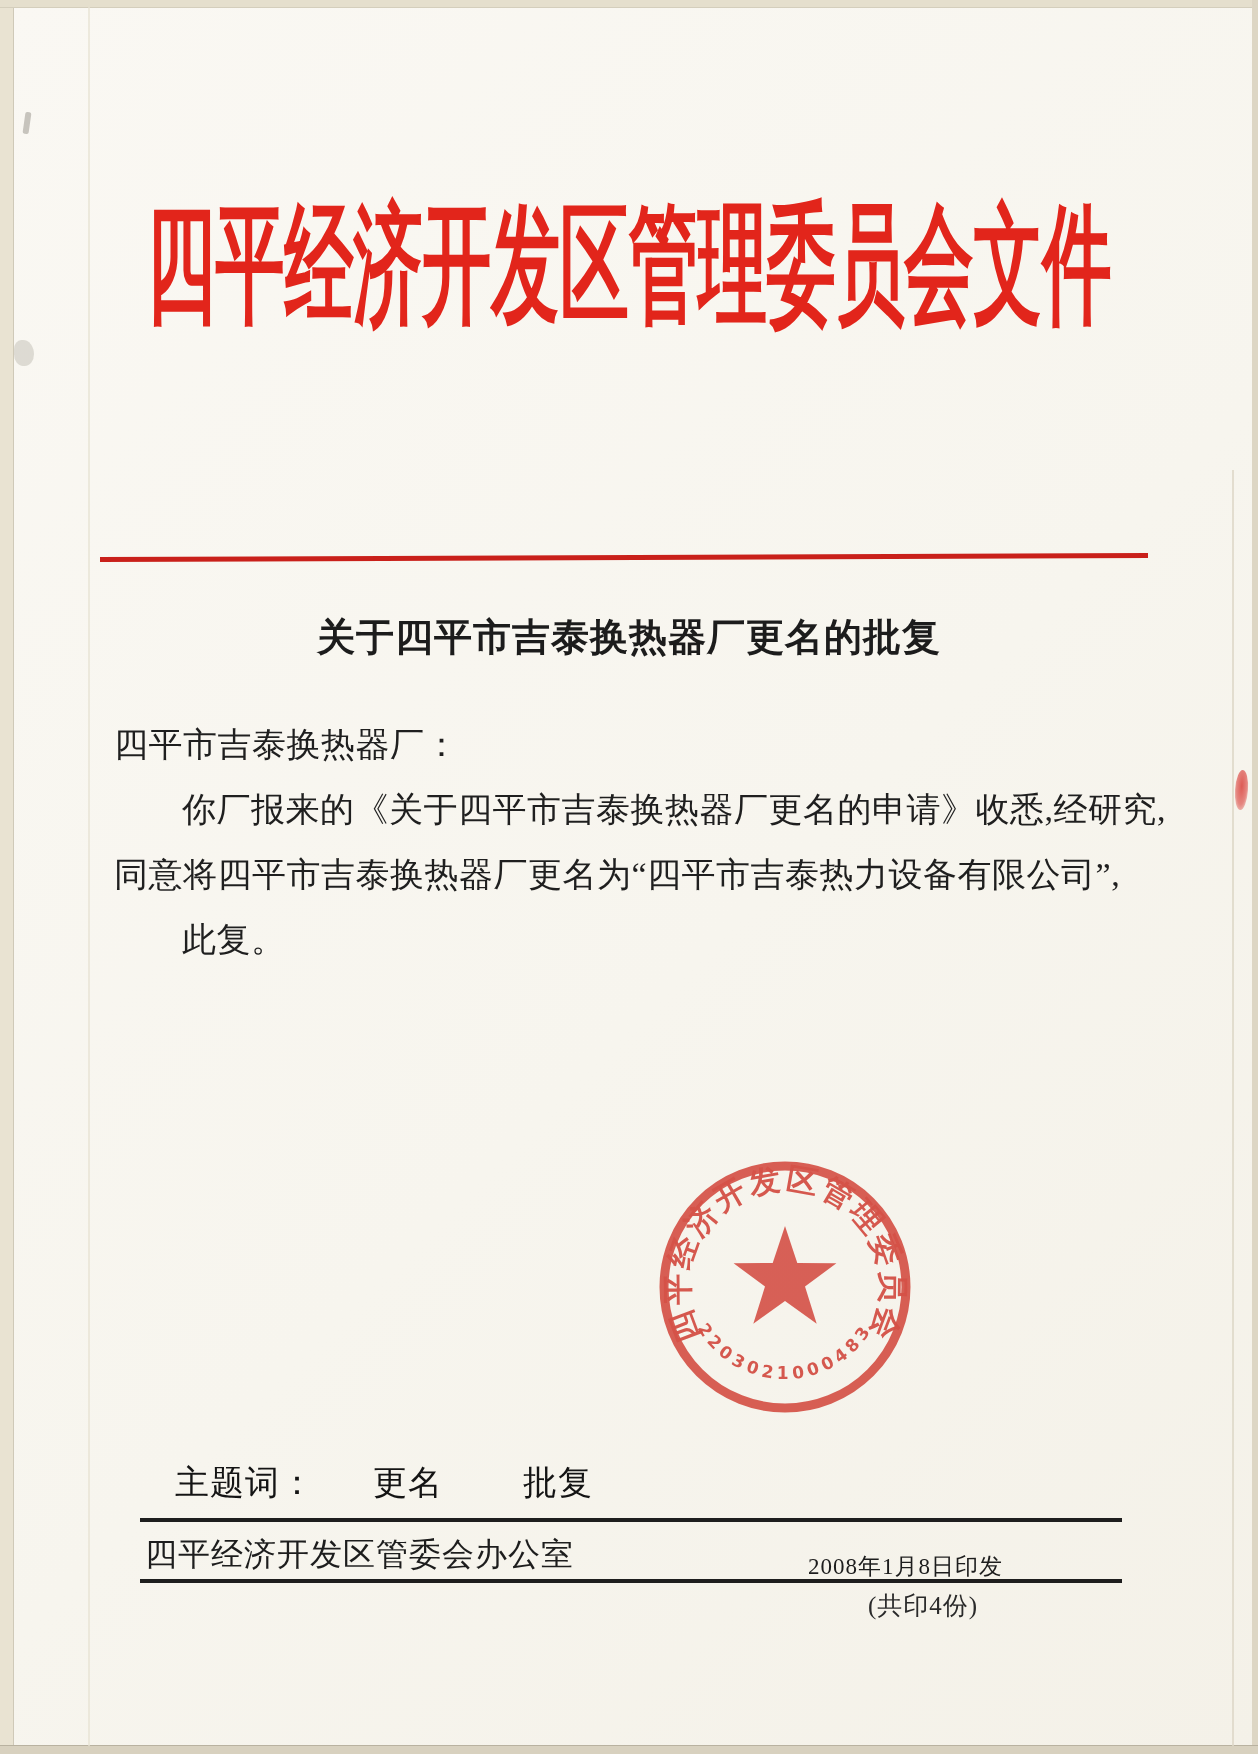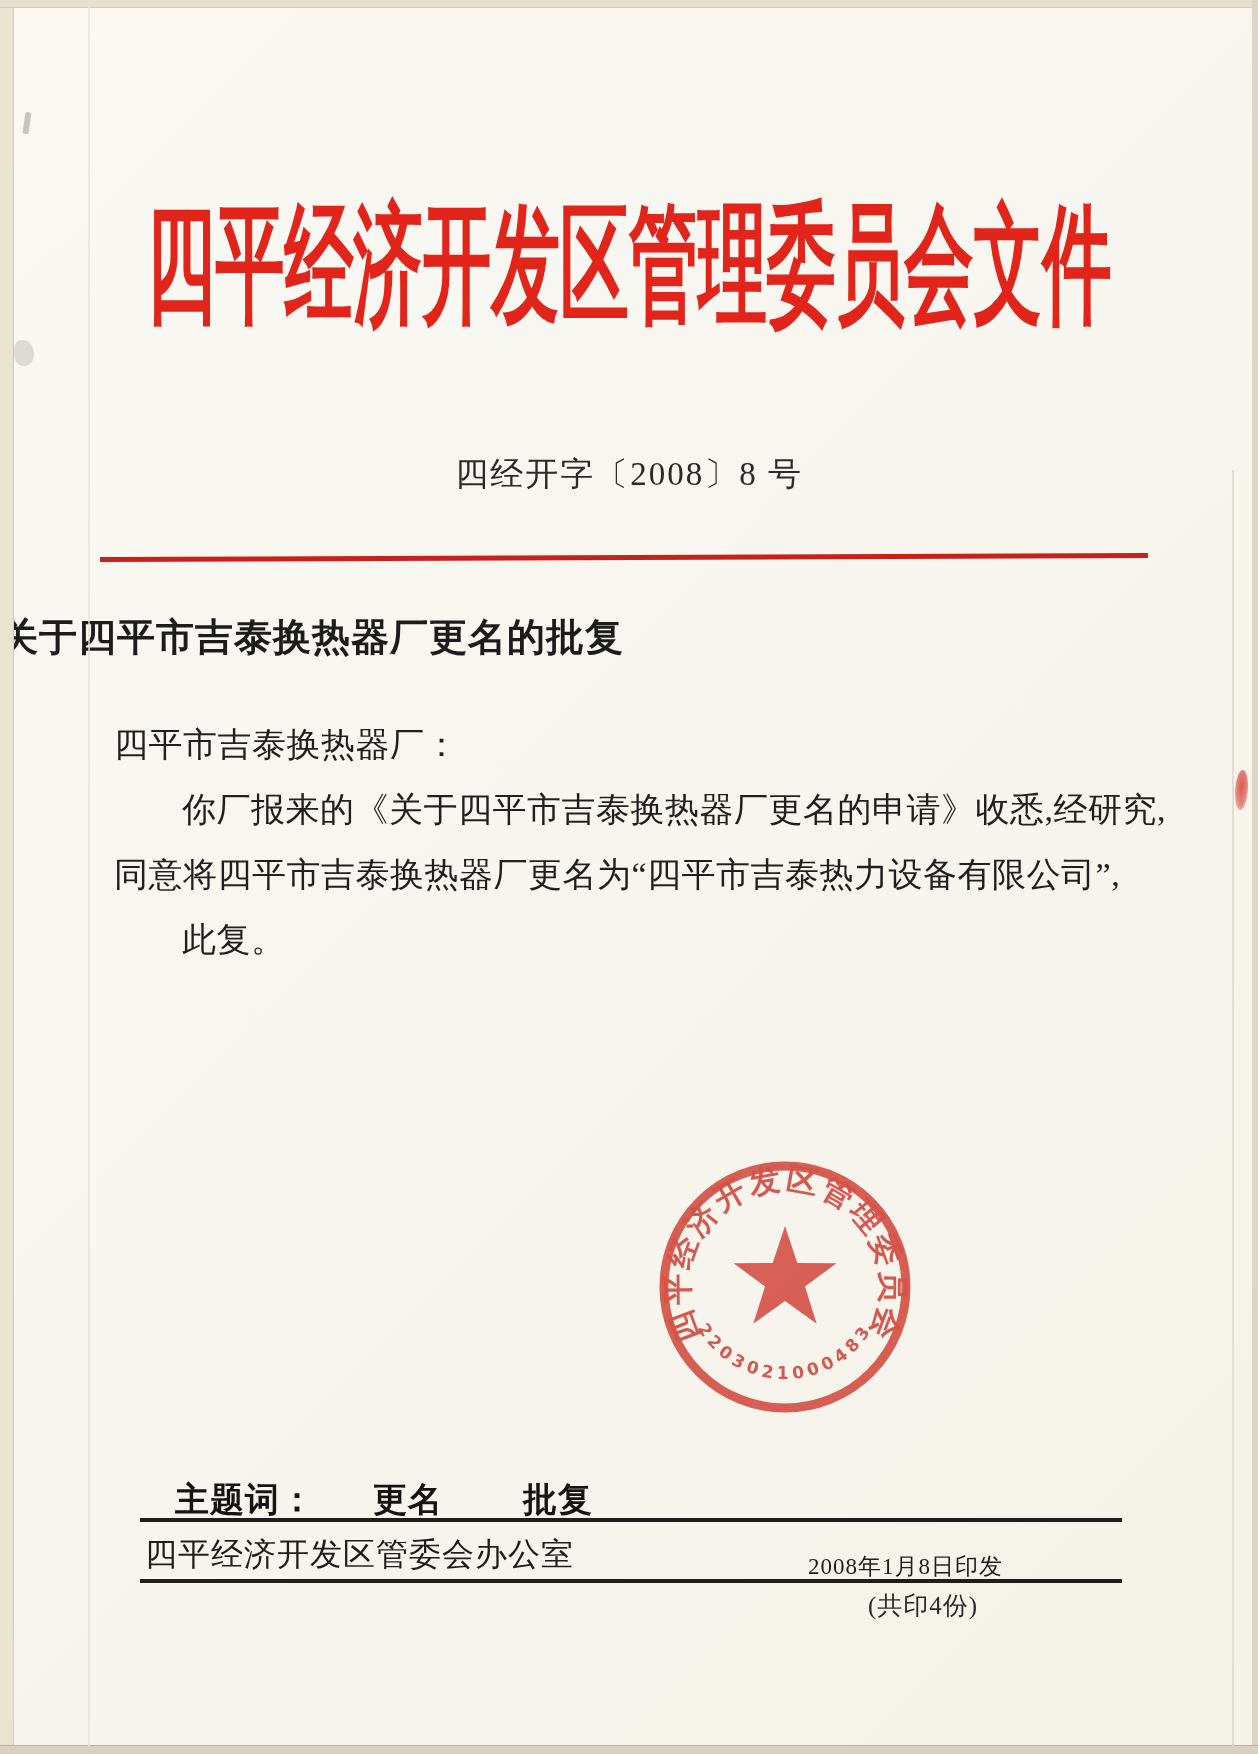--- a/index.html
+++ b/index.html
@@ -43,20 +43,21 @@
     text-align:center;font-size:33px;color:#2a2a2a;letter-spacing:2px;
   }
   .red-rule{
     position:absolute;left:100px;top:555px;width:1048px;height:5px;
     background:#c9201a;transform:rotate(-0.22deg);
   }
 
   
   .doc-title{
     position:absolute;left:0;top:612px;width:100%;
+    text-align:center;
     font-family:"Liberation Sans","DejaVu Sans",sans-serif;
     font-weight:bold;font-size:38px;color:#1c1c1c;letter-spacing:1px;
   }
   .body-text{
     position:absolute;left:114px;top:712px;width:1046px;
     font-size:34px;color:#1f1f1f;letter-spacing:0.5px;
   }
   .body-text p{margin:0;line-height:65px;white-space:nowrap;}
   .body-text p.indent{text-indent:68px;}
 
@@ -67,21 +68,21 @@
   }
   .seal{
     position:absolute;left:650px;top:1152px;width:270px;height:270px;
     z-index:3;mix-blend-mode:multiply;opacity:.92;
   }
 
   
   .keywords{
     position:absolute;left:175px;top:1460px;
     font-family:"Liberation Sans","DejaVu Sans",sans-serif;
-    font-weight:bold;font-size:34px;color:#141414;letter-spacing:1px;margin-top:17px;
+    font-weight:normal;font-size:34px;color:#141414;letter-spacing:1px;
   }
   .kw-item1{margin-left:58px;}
   .kw-item2{margin-left:80px;}
   .black-rule{position:absolute;left:140px;width:982px;height:4px;background:#1e1e1e;}
   .rule-1{top:1518px;}
   .rule-2{top:1579px;}
   .footer-office{
     position:absolute;left:145px;top:1533px;
     font-size:32px;color:#1d1d1d;letter-spacing:1px;
   }
@@ -96,21 +97,20 @@
 </style>
 </head>
 <body>
 
 <div class="paper">
 
   <div class="org-title-wrap">
     <span class="org-title">四平经济开发区管理委员会文件</span>
   </div>
 
-  <div class="doc-number">四经开字〔2008〕8 号</div>
 
   <div class="red-rule"></div>
 
   <div class="doc-title">关于四平市吉泰换热器厂更名的批复</div>
 
   <div class="body-text">
     <p>四平市吉泰换热器厂：</p>
     <p class="indent">你厂报来的《关于四平市吉泰换热器厂更名的申请》收悉,经研究,</p>
     <p>同意将四平市吉泰换热器厂更名为“四平市吉泰热力设备有限公司”,</p>
     <p class="indent">此复。</p>

